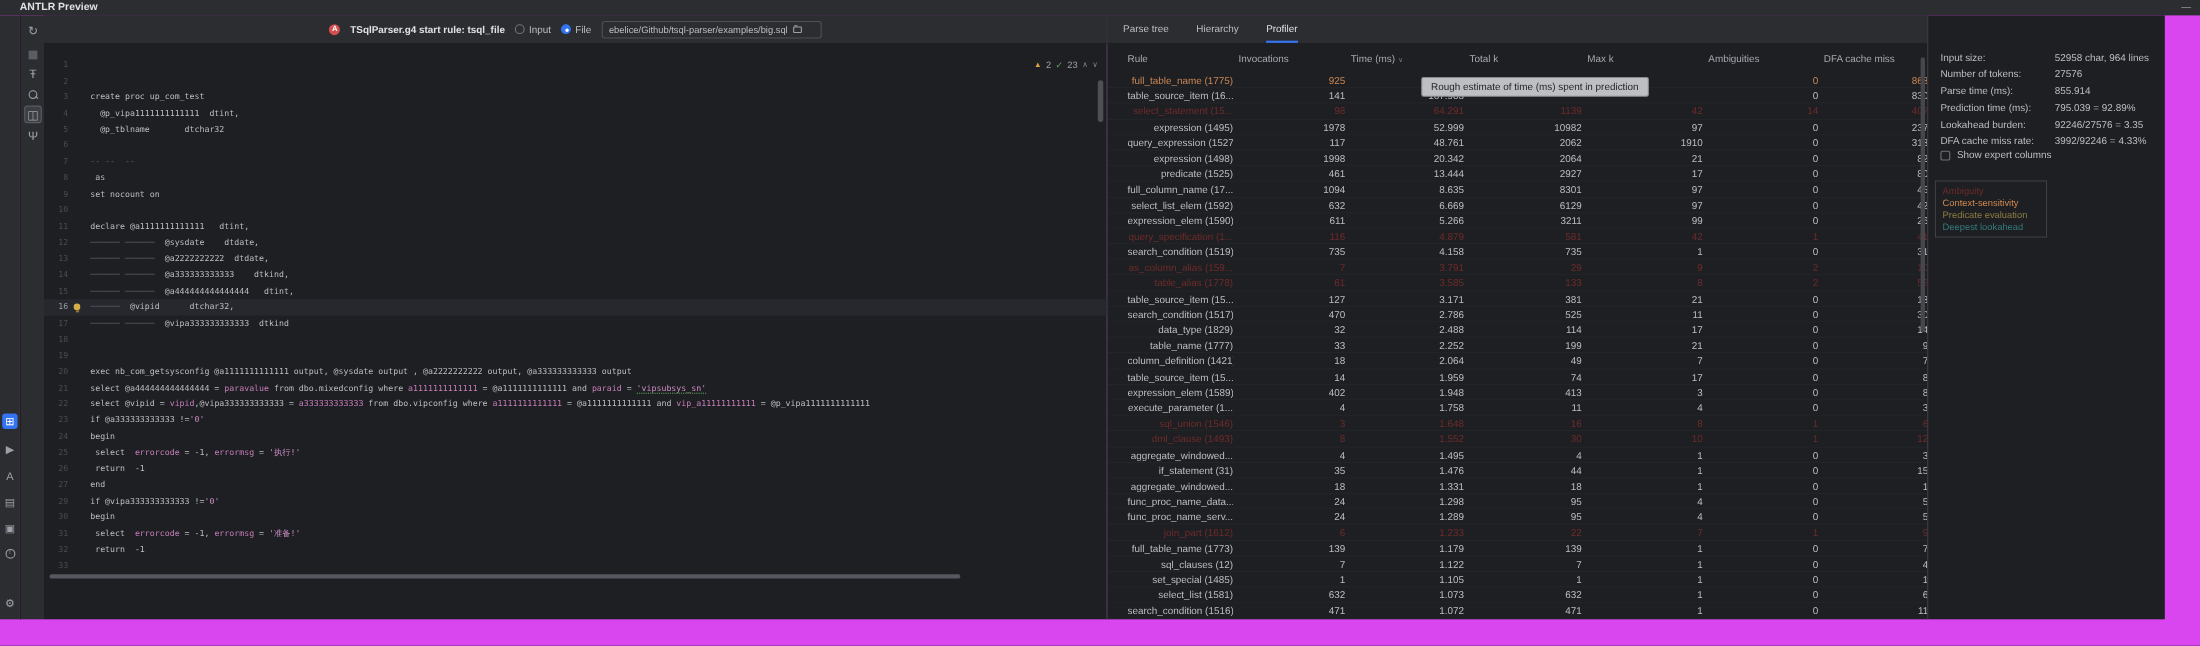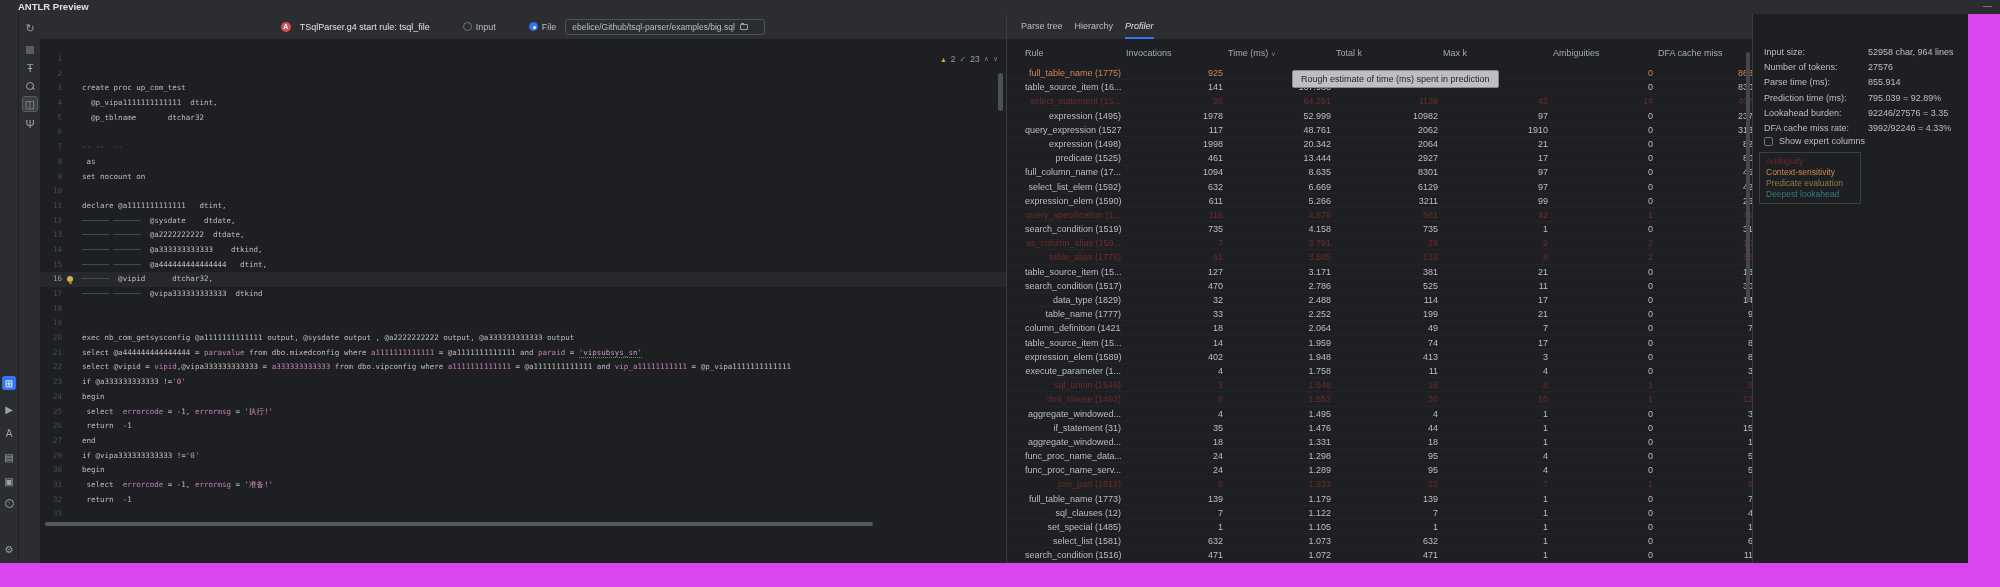--- a/index.html
+++ b/index.html
@@ -29,22 +29,22 @@
   .mag { position:relative; width:8px; height:8px; }
   .mag::before { content:""; position:absolute; left:0; top:0; width:6px; height:6px; border:1px solid #9da0a8; border-radius:50%; }
   .mag::after { content:""; position:absolute; left:6px; top:6px; width:3px; height:1px; background:#9da0a8; transform:rotate(45deg); }
 
   
   .editor { position:absolute; left:40px; top:14px; width:966px; height:549px; background:#1e1f22; }
   .etoolbar { position:absolute; left:0; top:0; width:100%; height:26px; background:#2b2d30;
               border-bottom:1px solid #1e1f22; display:flex; align-items:center; justify-content:center; gap:9px; }
   .antlr-badge { width:10px; height:10px; background:#d64f4f; border-radius:50%; color:#fff; font-size:7px;
                  font-weight:bold; display:flex; align-items:center; justify-content:center; }
-  .grammar { font-size:9px; font-weight:normal; color:#dfe1e5; }
-  .radio { display:flex; align-items:center; gap:4px; font-size:9px; color:#bcbec4; cursor:pointer;margin-left:24px; }
+  .grammar { font-size:9px; font-weight:bold; color:#dfe1e5; }
+  .radio { display:flex; align-items:center; gap:4px; font-size:9px; color:#bcbec4; cursor:pointer; }
   .rb { width:9px; height:9px; border:1px solid #6f737a; border-radius:50%; background:transparent; }
   .rb.sel { background:#3574f0; border-color:#3574f0; position:relative; }
   .rb.sel::after { content:""; position:absolute; left:3px; top:3px; width:3px; height:3px; background:#fff; border-radius:50%; }
   .pathfield { height:16px; min-width:200px; border:1px solid #4e5157; border-radius:3px; background:#2b2d30;
                display:flex; align-items:center; gap:5px; padding:0 6px; font-size:8.5px; color:#bcbec4; }
   .folder-icon { position:relative; width:8px; height:6px; border:1px solid #9da0a8; border-radius:1px; }
   .folder-icon::before { content:""; position:absolute; left:0; top:-2px; width:3px; height:1px; background:#9da0a8; }
 
   
   #code-lines { position:absolute; left:0; top:38px; width:100%; }
@@ -64,23 +64,23 @@
   .inspections { position:absolute; right:8px; top:40px; display:flex; align-items:center; gap:4px; font-size:8.5px; color:#9da0a8; }
   .warn-tri { color:#d9a343; font-size:7px; }
   .check { color:#6aab73; font-size:8px; }
   .chev { color:#7d8087; font-size:7px; cursor:pointer; }
   .vthumb { position:absolute; right:3px; top:59px; width:5px; height:38px; background:#4d5055; border-radius:3px; }
   .hscroll { position:absolute; left:5px; top:508px; width:828px; height:4px; background:#55585e; border-radius:2px; }
 
   
   .profiler { position:absolute; left:1006px; top:14px; width:746px; height:549px; background:#1e1f22; border-left:1px solid #393b40; }
   .tabs { position:absolute; left:0; top:0; width:100%; height:26px; background:#2b2d30; border-bottom:1px solid #1e1f22;
-          display:flex; align-items:stretch; gap:12px; padding-left:14px; font-size:9px; }
+          display:flex; align-items:stretch; gap:25px; padding-left:14px; font-size:9px; }
   .tab { display:flex; align-items:center; color:#bcbec4; cursor:pointer; border-bottom:2px solid transparent; }
-  .tab.active { color:#dfe1e5; border-bottom:2px solid #3574f0;font-style:italic; }
+  .tab.active { color:#dfe1e5; border-bottom:2px solid #3574f0; }
 
   .phead, .prow { display:grid; grid-template-columns:114px 102px 108px 107px 110px 105px 100px; }
   .phead { position:absolute; left:0; top:26px; width:100%; height:26px; align-items:center; color:#a6a9b0; font-size:9px; }
   .pcell { padding-left:5px; overflow:hidden; white-space:nowrap; }
   .pcell:first-child { padding-left:18px; }
   .sortch { font-size:6px; color:#7d8087; margin-left:3px; }
   #profiler-rows { position:absolute; left:0; top:52px; width:100%; height:497px; overflow:hidden; font-size:9px; }
   .prow { height:14.2px; line-height:14.2px; border-bottom:1px solid rgba(255,255,255,0.025); cursor:default;text-align:right; }
   .prow.hot .pcell { color:#cb8756; }
   .prow.amb .pcell { color:#6e2b2b; }
@@ -90,21 +90,21 @@
   .tbl-vscroll { position:absolute; left:1746px; top:52px; width:4px; height:250px; background:#45474c; border-radius:2px; z-index:5; }
 
   
   .stats { position:absolute; left:1752px; top:14px; width:216px; height:549px; background:#1e1f22; border-left:1px solid #393b40; }
   .srow { display:flex; height:15.3px; align-items:center; font-size:9px; }
   #stats-rows { position:absolute; left:0; top:30px; width:100%; }
   .slabel { width:115px; padding-left:11px; color:#bcbec4; }
   .svalue { color:#bcbec4; }
   .cbrow { position:absolute; left:11px; top:122px; display:flex; align-items:center; gap:6px; font-size:9px; }
   .cb { width:9px; height:9px; border:1px solid #6f737a; border-radius:2px; background:transparent; cursor:pointer; }
-  .legend { position:absolute; left:6px; top:138px; width:102px; border:1px solid #3d4043; padding:3px 6px; }
+  .legend { position:absolute; left:6px; top:150px; width:102px; border:1px solid #3d4043; padding:3px 6px; }
   .legend-item { font-size:8.5px; line-height:11px; white-space:nowrap; }
 
   
   .statusbar { position:absolute; left:0; top:563px; width:2000px; height:24px; background:#2b2d30; border-top:1px solid #1e1f22;
                display:flex; align-items:center; justify-content:space-between; padding:0 10px; font-size:9px; color:#a8abb2; }
   .sb-left, .sb-right { display:flex; align-items:center; gap:8px; }
   .sb-right { gap:13px; }
   .win-ico { width:7px; height:6px; border:1px solid #8a8d93; border-radius:1px; }
   .antlr-mini { width:9px; height:9px; background:#d64f4f; border-radius:50%; color:#fff; font-size:6px; font-weight:bold;
                 display:flex; align-items:center; justify-content:center; }

